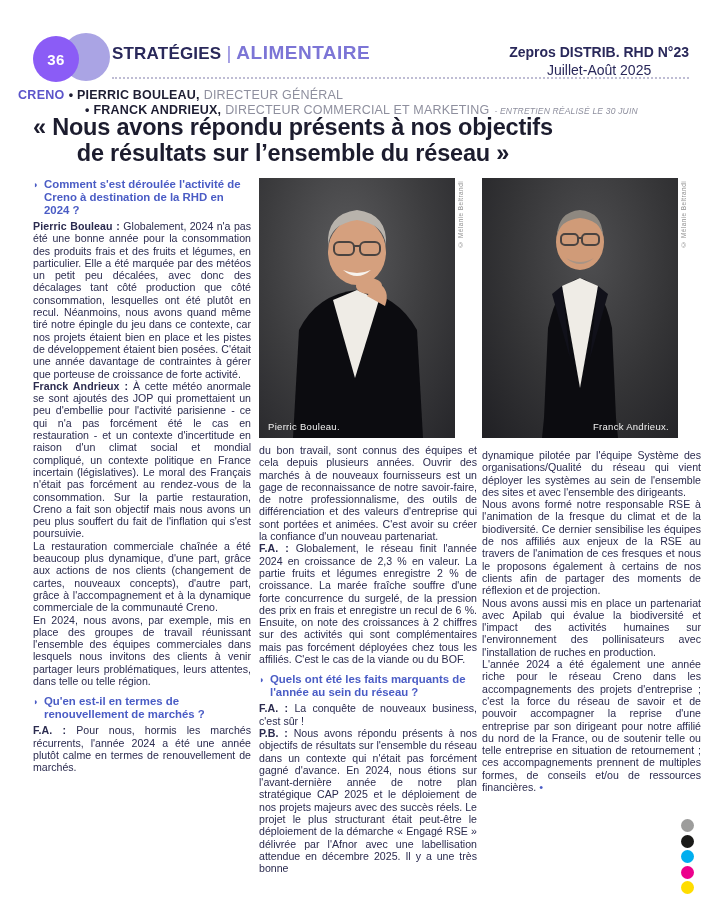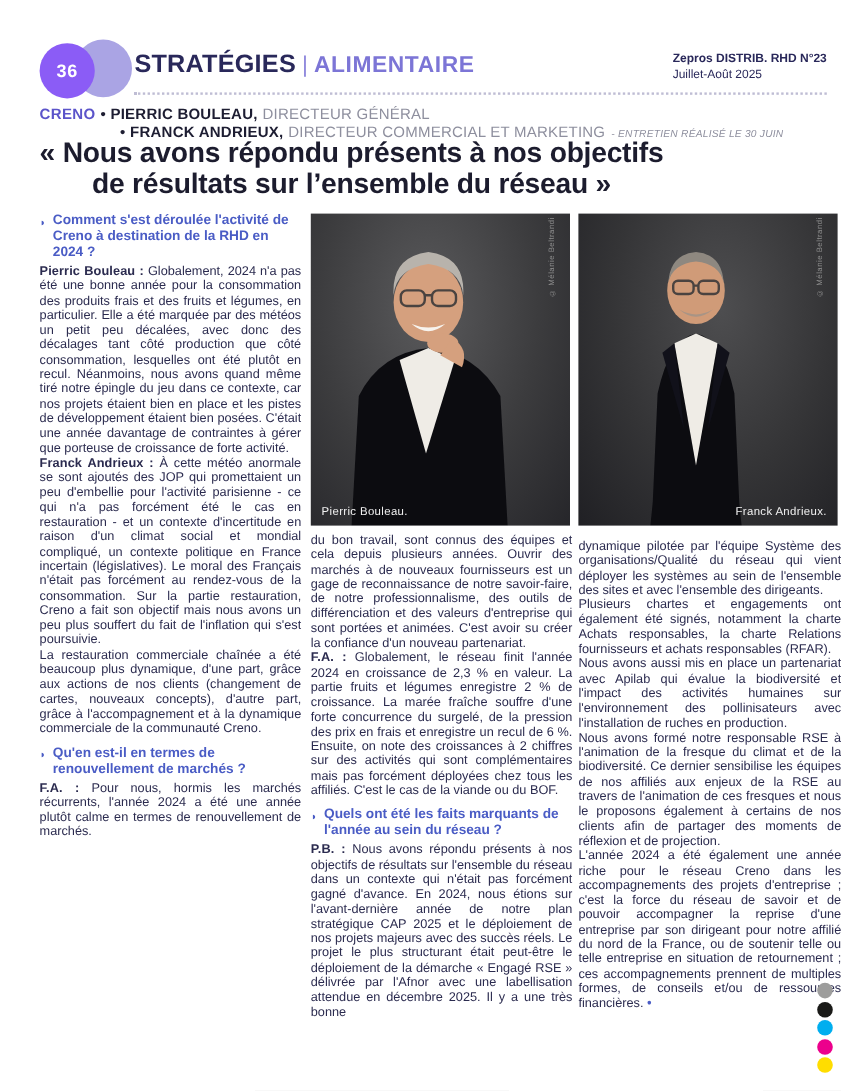--- a/index.html
+++ b/index.html
@@ -5,41 +5,41 @@
   html,body{margin:0;padding:0;}
   body{font-family:"Liberation Sans","DejaVu Sans",sans-serif;background:#e8e8e8;}
   #page{position:relative;width:701px;height:909px;background:#ffffff;overflow:hidden;margin:0 auto;}
 
   
   .circle{position:absolute;border-radius:50%;}
   .circle-light{left:62px;top:33px;width:48px;height:48px;background:#aaa4e4;}
   .circle-dark{left:33px;top:36px;width:46px;height:46px;background:#8b5cf6;display:flex;align-items:center;justify-content:center;}
   .page-num{color:#ffffff;font-weight:bold;font-size:15px;letter-spacing:.5px;}
   .section-title{position:absolute;left:112px;top:42px;white-space:nowrap;}
-  .section-main{font-size:21px;font-weight:800;color:#29285a;letter-spacing:.2px;text-align:right;}
+  .section-main{font-size:17px;font-weight:800;color:#29285a;letter-spacing:.2px;text-align:right;}
   .section-sep{font-size:19px;color:#8f88dd;font-weight:300;margin:0 5px;}
   .section-sub{font-size:19px;color:#7c75d6;font-weight:700;letter-spacing:.5px;}
-  .issue{position:absolute;right:12px;top:43px;text-align:left;font-size:10px;line-height:1.3;color:#29285a;}
+  .issue{position:absolute;right:12px;top:43px;text-align:center;font-size:14px;line-height:1.3;color:#29285a;}
   .issue .l1{font-weight:bold;}
   .dotline{position:absolute;left:112px;right:12px;top:77px;border-top:2px dotted #bfbdd4;}
 
   
-  .byline{position:absolute;left:33px;top:88px;font-size:12.5px;line-height:14.5px;color:#1d1d32;white-space:nowrap;}
+  .byline{position:absolute;left:18px;top:88px;font-size:12.5px;line-height:14.5px;color:#1d1d32;white-space:nowrap;}
   .byline .brand{color:#5b54ca;font-weight:bold;letter-spacing:.3px;}
   .byline .bullet{font-weight:bold;color:#1d1d32;margin:0 4px;}
   .byline .pname{font-weight:bold;letter-spacing:.2px;}
   .byline .prole{color:#8e8f9e;margin-left:4px;letter-spacing:.2px;}
   .byline .line2{margin-left:67px;}
   .byline .note{font-style:italic;font-size:8.5px;color:#8e8f9e;margin-left:5px;letter-spacing:.2px;}
 
   
   .title{position:absolute;left:33px;top:114px;font-size:23.5px;font-weight:800;color:#1c1c2e;line-height:26px;letter-spacing:-0.2px;text-align:center;}
 
   
-  .photo{position:absolute;top:178px;width:216px;height:260px;overflow:hidden;}
+  .photo{position:absolute;top:178px;width:196px;height:260px;overflow:hidden;}
   .photo1{left:259px;background:radial-gradient(ellipse at 45% 30%,#5a5a5c 0%,#3c3c3e 55%,#26262a 100%);}
   .photo2{left:482px;background:radial-gradient(ellipse at 55% 30%,#4e4e50 0%,#343436 55%,#202024 100%);}
   .photo svg{position:absolute;left:0;top:0;}
   .caption{position:absolute;bottom:6px;font-size:9.5px;color:#f2f2f2;letter-spacing:.3px;}
   .cap-left{left:9px;}
   .cap-right{right:9px;margin-left:35px;}
   .photo-credit{position:absolute;writing-mode:vertical-rl;transform:rotate(180deg);font-size:6.5px;color:#8f8f8f;letter-spacing:.4px;}
   .credit1{left:457px;top:181px;}
   .credit2{left:680px;top:181px;}
 
@@ -125,34 +125,35 @@
     <span class="caption cap-right">Franck Andrieux.</span>
   </div>
   <span class="photo-credit credit2">© Mélanie Beltrandi</span>
 
   <div id="columns">
       <div class="col col1">
         <div class="question"><span class="qmark">◗</span>Comment s'est déroulée l'activité de Creno à destination de la RHD en 2024 ?</div>
         <p class="body-para"><b>Pierric Bouleau : </b>Globalement, 2024 n'a pas été une bonne année pour la consommation des produits frais et des fruits et légumes, en particulier. Elle a été marquée par des météos un petit peu décalées, avec donc des décalages tant côté production que côté consommation, lesquelles ont été plutôt en recul. Néanmoins, nous avons quand même tiré notre épingle du jeu dans ce contexte, car nos projets étaient bien en place et les pistes de développement étaient bien posées. C'était une année davantage de contraintes à gérer que porteuse de croissance de forte activité.</p>
         <p class="body-para"><b>Franck Andrieux : </b>À cette météo anormale se sont ajoutés des JOP qui promettaient un peu d'embellie pour l'activité parisienne - ce qui n'a pas forcément été le cas en restauration - et un contexte d'incertitude en raison d'un climat social et mondial compliqué, un contexte politique en France incertain (législatives). Le moral des Français n'était pas forcément au rendez-vous de la consommation. Sur la partie restauration, Creno a fait son objectif mais nous avons un peu plus souffert du fait de l'inflation qui s'est poursuivie.</p>
         <p class="body-para">La restauration commerciale chaînée a été beaucoup plus dynamique, d'une part, grâce aux actions de nos clients (changement de cartes, nouveaux concepts), d'autre part, grâce à l'accompagnement et à la dynamique commerciale de la communauté Creno.</p>
+        <p class="body-para">En 2024, nous avons, par exemple, mis en place des groupes de travail réunissant l'ensemble des équipes commerciales dans lesquels nous invitons des clients à venir partager leurs problématiques, leurs attentes, dans telle ou telle région.</p>
         <div class="question"><span class="qmark">◗</span>Qu'en est-il en termes de renouvellement de marchés ?</div>
         <p class="body-para"><b>F.A. : </b>Pour nous, hormis les marchés récurrents, l'année 2024 a été une année plutôt calme en termes de renouvellement de marchés.</p>
       </div>
       <div class="col col2">
         <p class="body-para">du bon travail, sont connus des équipes et cela depuis plusieurs années. Ouvrir des marchés à de nouveaux fournisseurs est un gage de reconnaissance de notre savoir-faire, de notre professionnalisme, des outils de différenciation et des valeurs d'entreprise qui sont portées et animées. C'est avoir su créer la confiance d'un nouveau partenariat.</p>
         <p class="body-para"><b>F.A. : </b>Globalement, le réseau finit l'année 2024 en croissance de 2,3 % en valeur. La partie fruits et légumes enregistre 2 % de croissance. La marée fraîche souffre d'une forte concurrence du surgelé, de la pression des prix en frais et enregistre un recul de 6 %. Ensuite, on note des croissances à 2 chiffres sur des activités qui sont complémentaires mais pas forcément déployées chez tous les affiliés. C'est le cas de la viande ou du BOF.</p>
         <div class="question"><span class="qmark">◗</span>Quels ont été les faits marquants de l'année au sein du réseau ?</div>
+        <p class="body-para"><b>F.A. : </b>La conquête de nouveaux business, c'est sûr !</p>
         <p class="body-para"><b>P.B. : </b>Nous avons répondu présents à nos objectifs de résultats sur l'ensemble du réseau dans un contexte qui n'était pas forcément gagné d'avance. En 2024, nous étions sur l'avant-dernière année de notre plan stratégique CAP 2025 et le déploiement de nos projets majeurs avec des succès réels. Le projet le plus structurant était peut-être le déploiement de la démarche « Engagé RSE » délivrée par l'Afnor avec une labellisation attendue en décembre 2025. Il y a une très bonne</p>
       </div>
       <div class="col col3">
         <p class="body-para">dynamique pilotée par l'équipe Système des organisations/Qualité du réseau qui vient déployer les systèmes au sein de l'ensemble des sites et avec l'ensemble des dirigeants.</p>
-        <p class="body-para">Plusieurs chartes et engagements ont également été signés, notamment la charte Achats responsables, la charte Relations fournisseurs et achats responsables (RFAR).</p>
+        <p class="body-para">Nous avons formé notre responsable RSE à l'animation de la fresque du climat et de la biodiversité. Ce dernier sensibilise les équipes de nos affiliés aux enjeux de la RSE au travers de l'animation de ces fresques et nous le proposons également à certains de nos clients afin de partager des moments de réflexion et de projection.</p>
         <p class="body-para">Nous avons aussi mis en place un partenariat avec Apilab qui évalue la biodiversité et l'impact des activités humaines sur l'environnement des pollinisateurs avec l'installation de ruches en production.</p>
-        <p class="body-para">Nous avons formé notre responsable RSE à l'animation de la fresque du climat et de la biodiversité. Ce dernier sensibilise les équipes de nos affiliés aux enjeux de la RSE au travers de l'animation de ces fresques et nous le proposons également à certains de nos clients afin de partager des moments de réflexion et de projection.</p>
         <p class="body-para">L'année 2024 a été également une année riche pour le réseau Creno dans les accompagnements des projets d'entreprise ; c'est la force du réseau de savoir et de pouvoir accompagner la reprise d'une entreprise par son dirigeant pour notre affilié du nord de la France, ou de soutenir telle ou telle entreprise en situation de retournement ; ces accompagnements prennent de multiples formes, de conseils et/ou de ressources financières.<span class="endmark"> •</span></p>
       </div>
     </div>
 
   <div id="print-marks">
       <div class="mark-dot" style="background: rgb(157, 157, 156);"></div>
       <div class="mark-dot" style="background: rgb(26, 26, 24);"></div>
       <div class="mark-dot" style="background: rgb(0, 174, 239);"></div>
       <div class="mark-dot" style="background: rgb(236, 0, 140);"></div>
       <div class="mark-dot" style="background: rgb(255, 221, 0);"></div>

